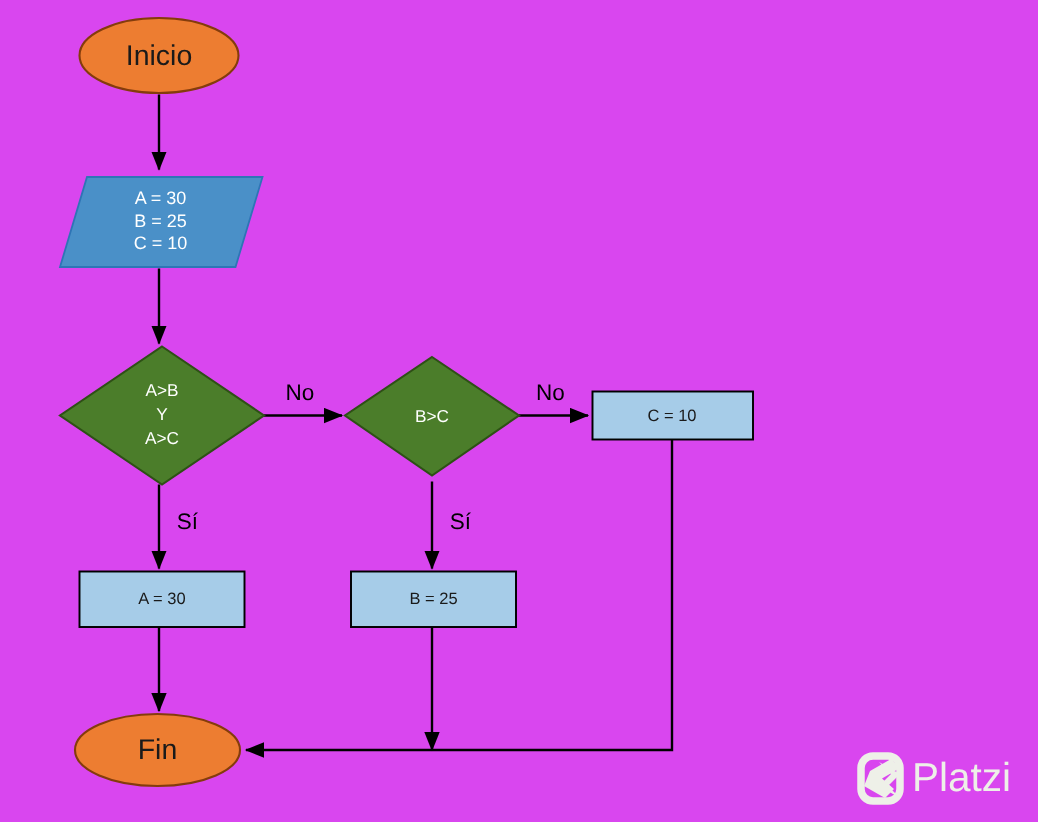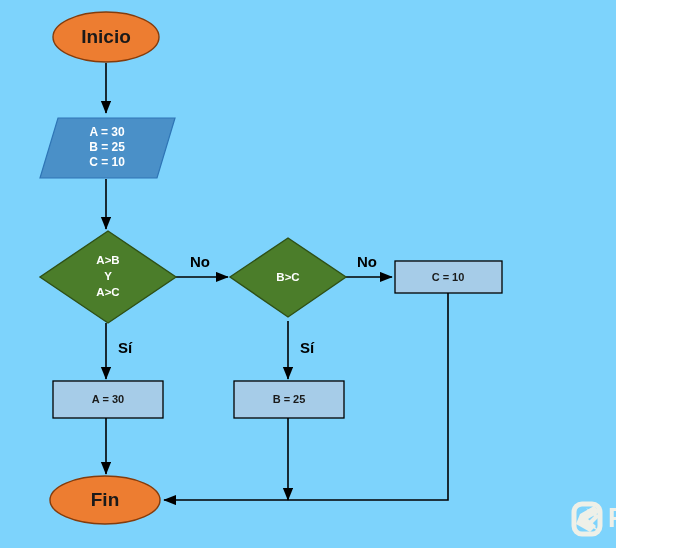--- a/index.html
+++ b/index.html
@@ -5,25 +5,24 @@
   html, body {
     margin: 0;
     padding: 0;
     background: #ffffff;
   }
   body {
     font-family: "Liberation Sans", sans-serif;
   }
   #canvas {
     position: relative;
-    width: 616px;
+    width: 692px;
     height: 548px;
-    background: #7dd3fc;
+    background: #d946ef;
     overflow: hidden;
-    font-weight: bold;
   }
   #flow-svg {
     position: absolute;
     left: 0;
     top: 0;
     width: 692px;
     height: 548px;
   }
   .node-label {
     font-family: "Liberation Sans", sans-serif;

